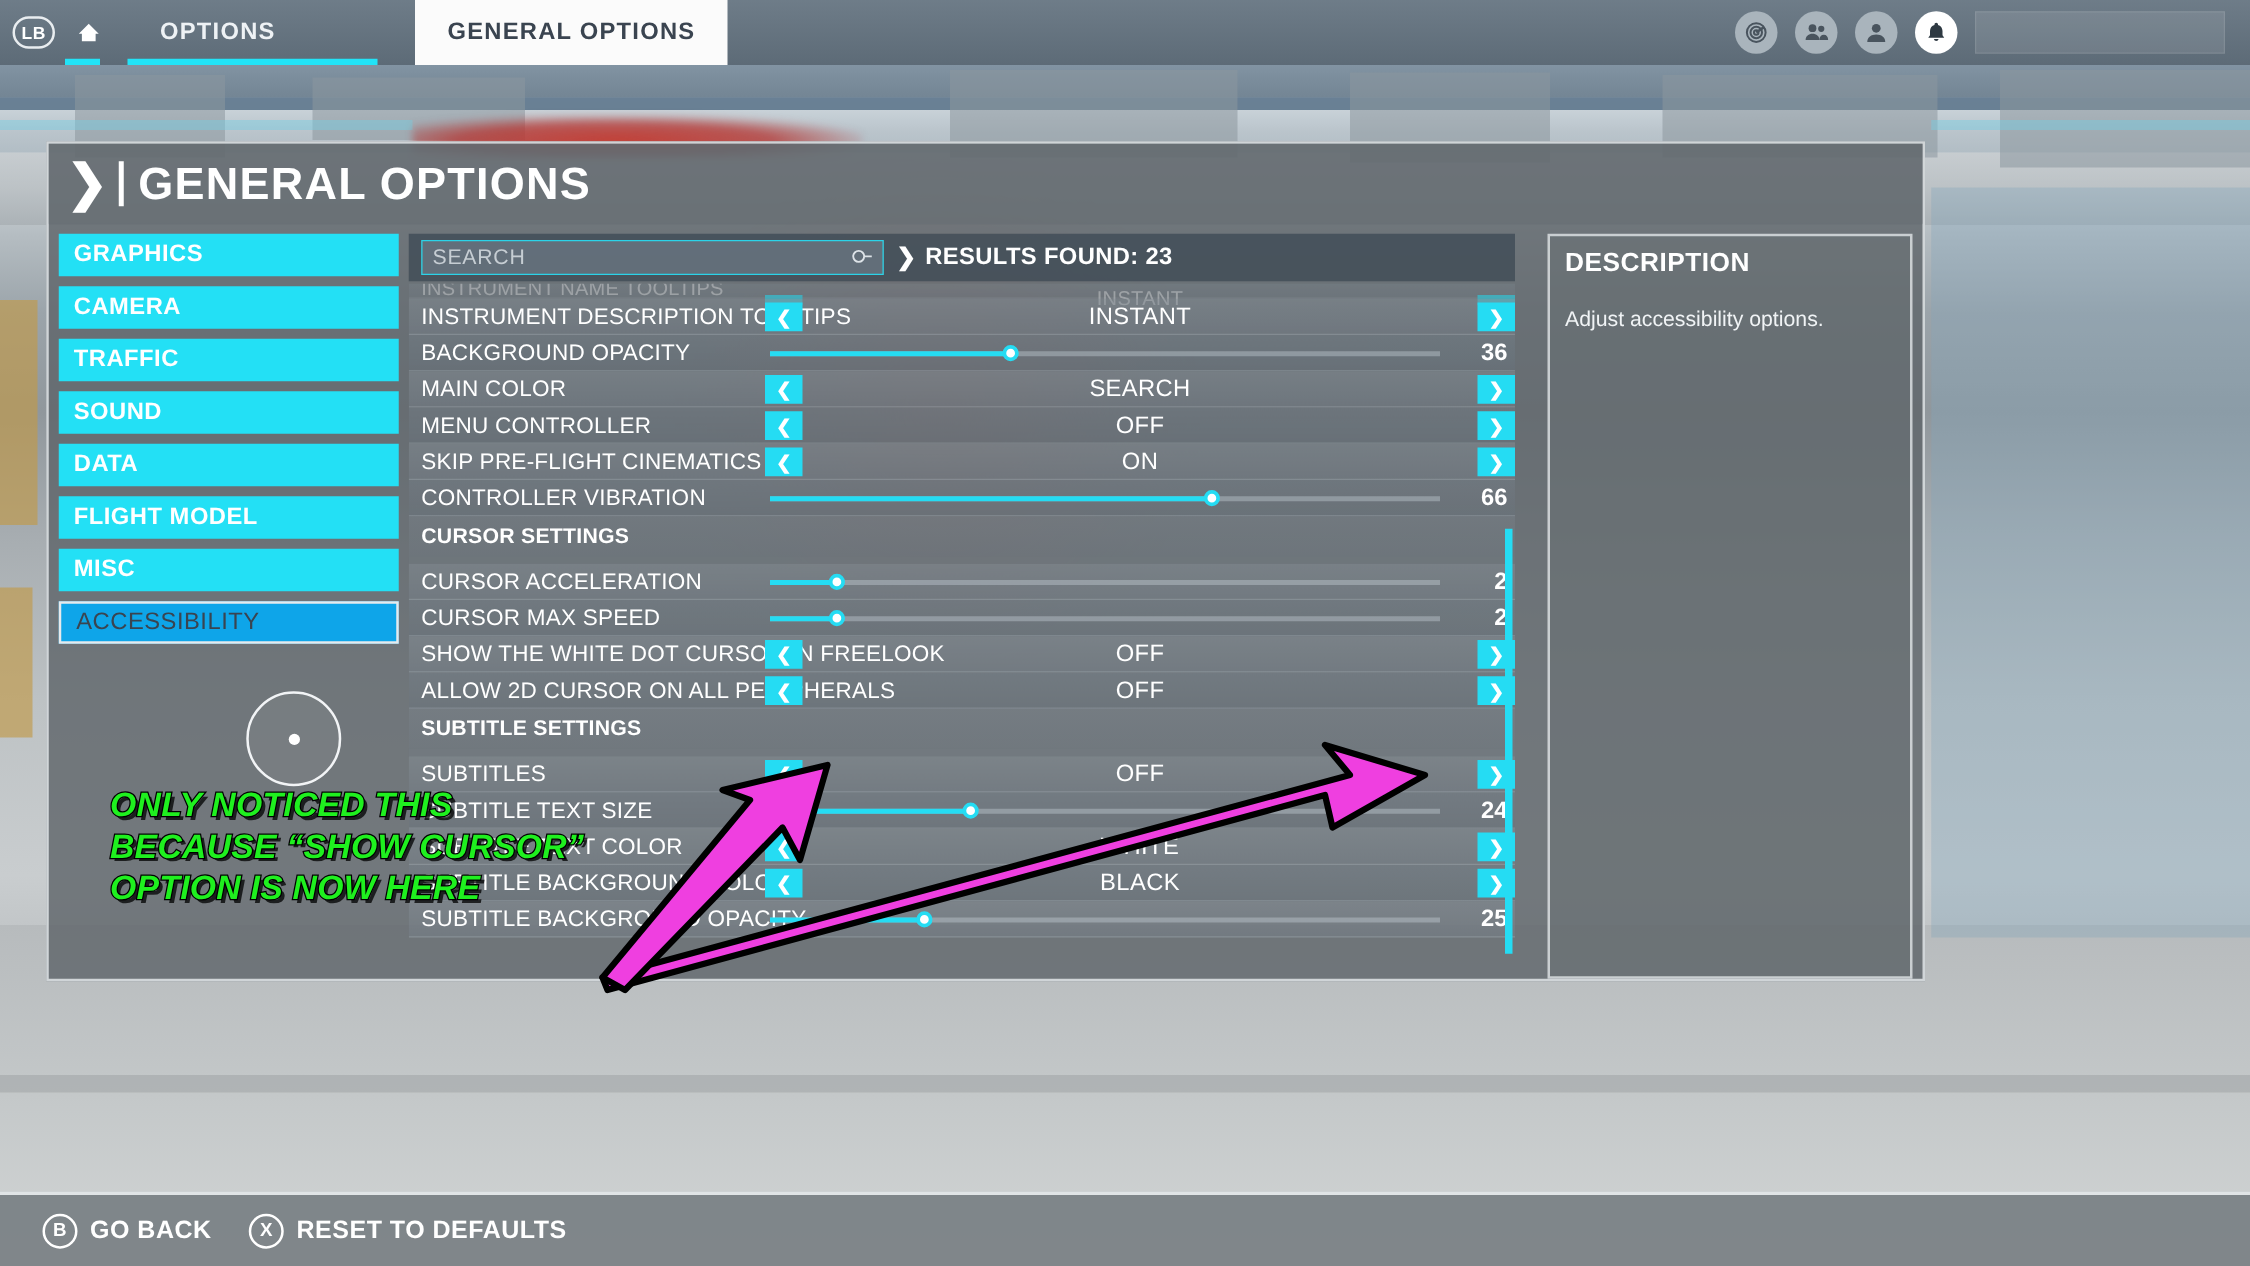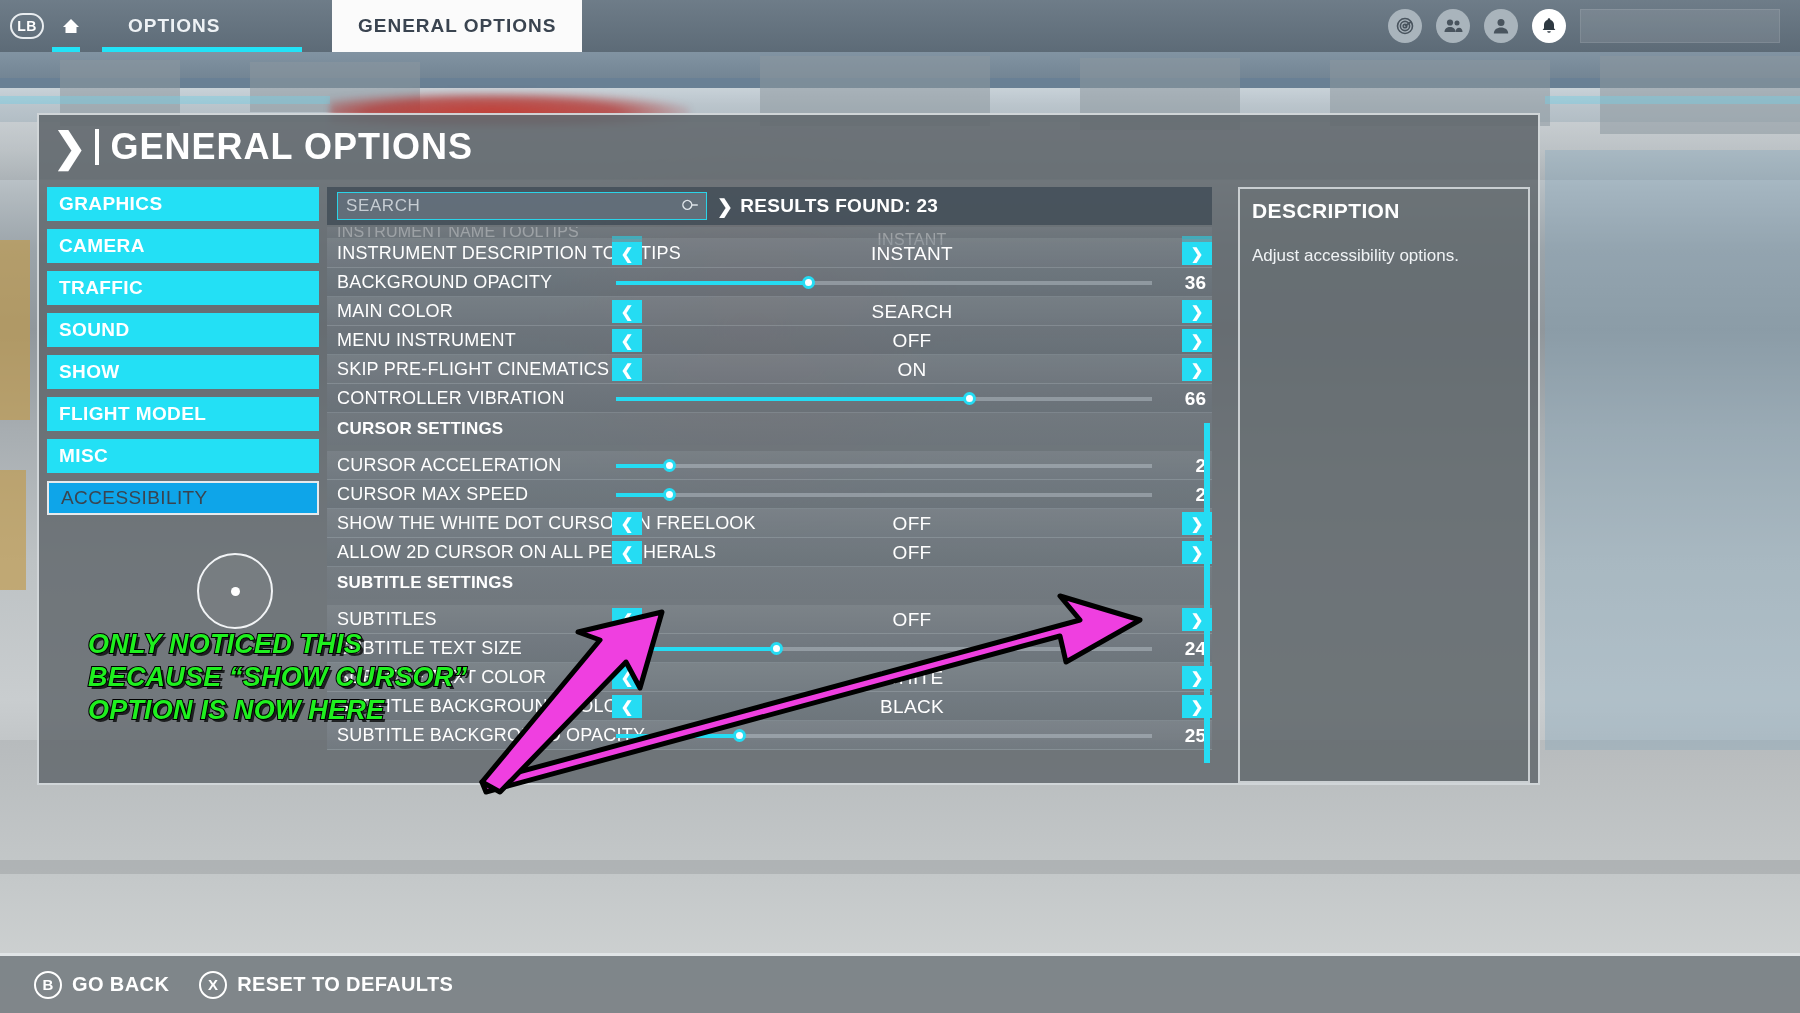--- a/index.html
+++ b/index.html
@@ -291,21 +291,21 @@
       <span class="panel-title">GENERAL OPTIONS</span>
     </div>
 
     <div class="panel-body">
 
       <div class="sidebar">
         <div class="side-item">GRAPHICS</div>
         <div class="side-item">CAMERA</div>
         <div class="side-item">TRAFFIC</div>
         <div class="side-item">SOUND</div>
-        <div class="side-item">SHOW</div>
+        <div class="side-item">DATA</div>
         <div class="side-item">FLIGHT MODEL</div>
         <div class="side-item">MISC</div>
         <div class="side-item selected">ACCESSIBILITY</div>
 
         <div class="cursor-preview">
           <div class="cursor-dot"></div>
         </div>
       </div>
 
       <div class="settings">
@@ -362,21 +362,21 @@
           <div class="row">
             <span class="row-label">MAIN COLOR</span>
             <div class="ctrl">
               <div class="arrow left">❮</div>
               <div class="val">SEARCH</div>
               <div class="arrow">❯</div>
             </div>
           </div>
 
           <div class="row alt">
-            <span class="row-label">MENU INSTRUMENT</span>
+            <span class="row-label">MENU CONTROLLER</span>
             <div class="ctrl">
               <div class="arrow left">❮</div>
               <div class="val">OFF</div>
               <div class="arrow">❯</div>
             </div>
           </div>
 
           <div class="row">
             <span class="row-label">SKIP PRE-FLIGHT CINEMATICS</span>
             <div class="ctrl">

